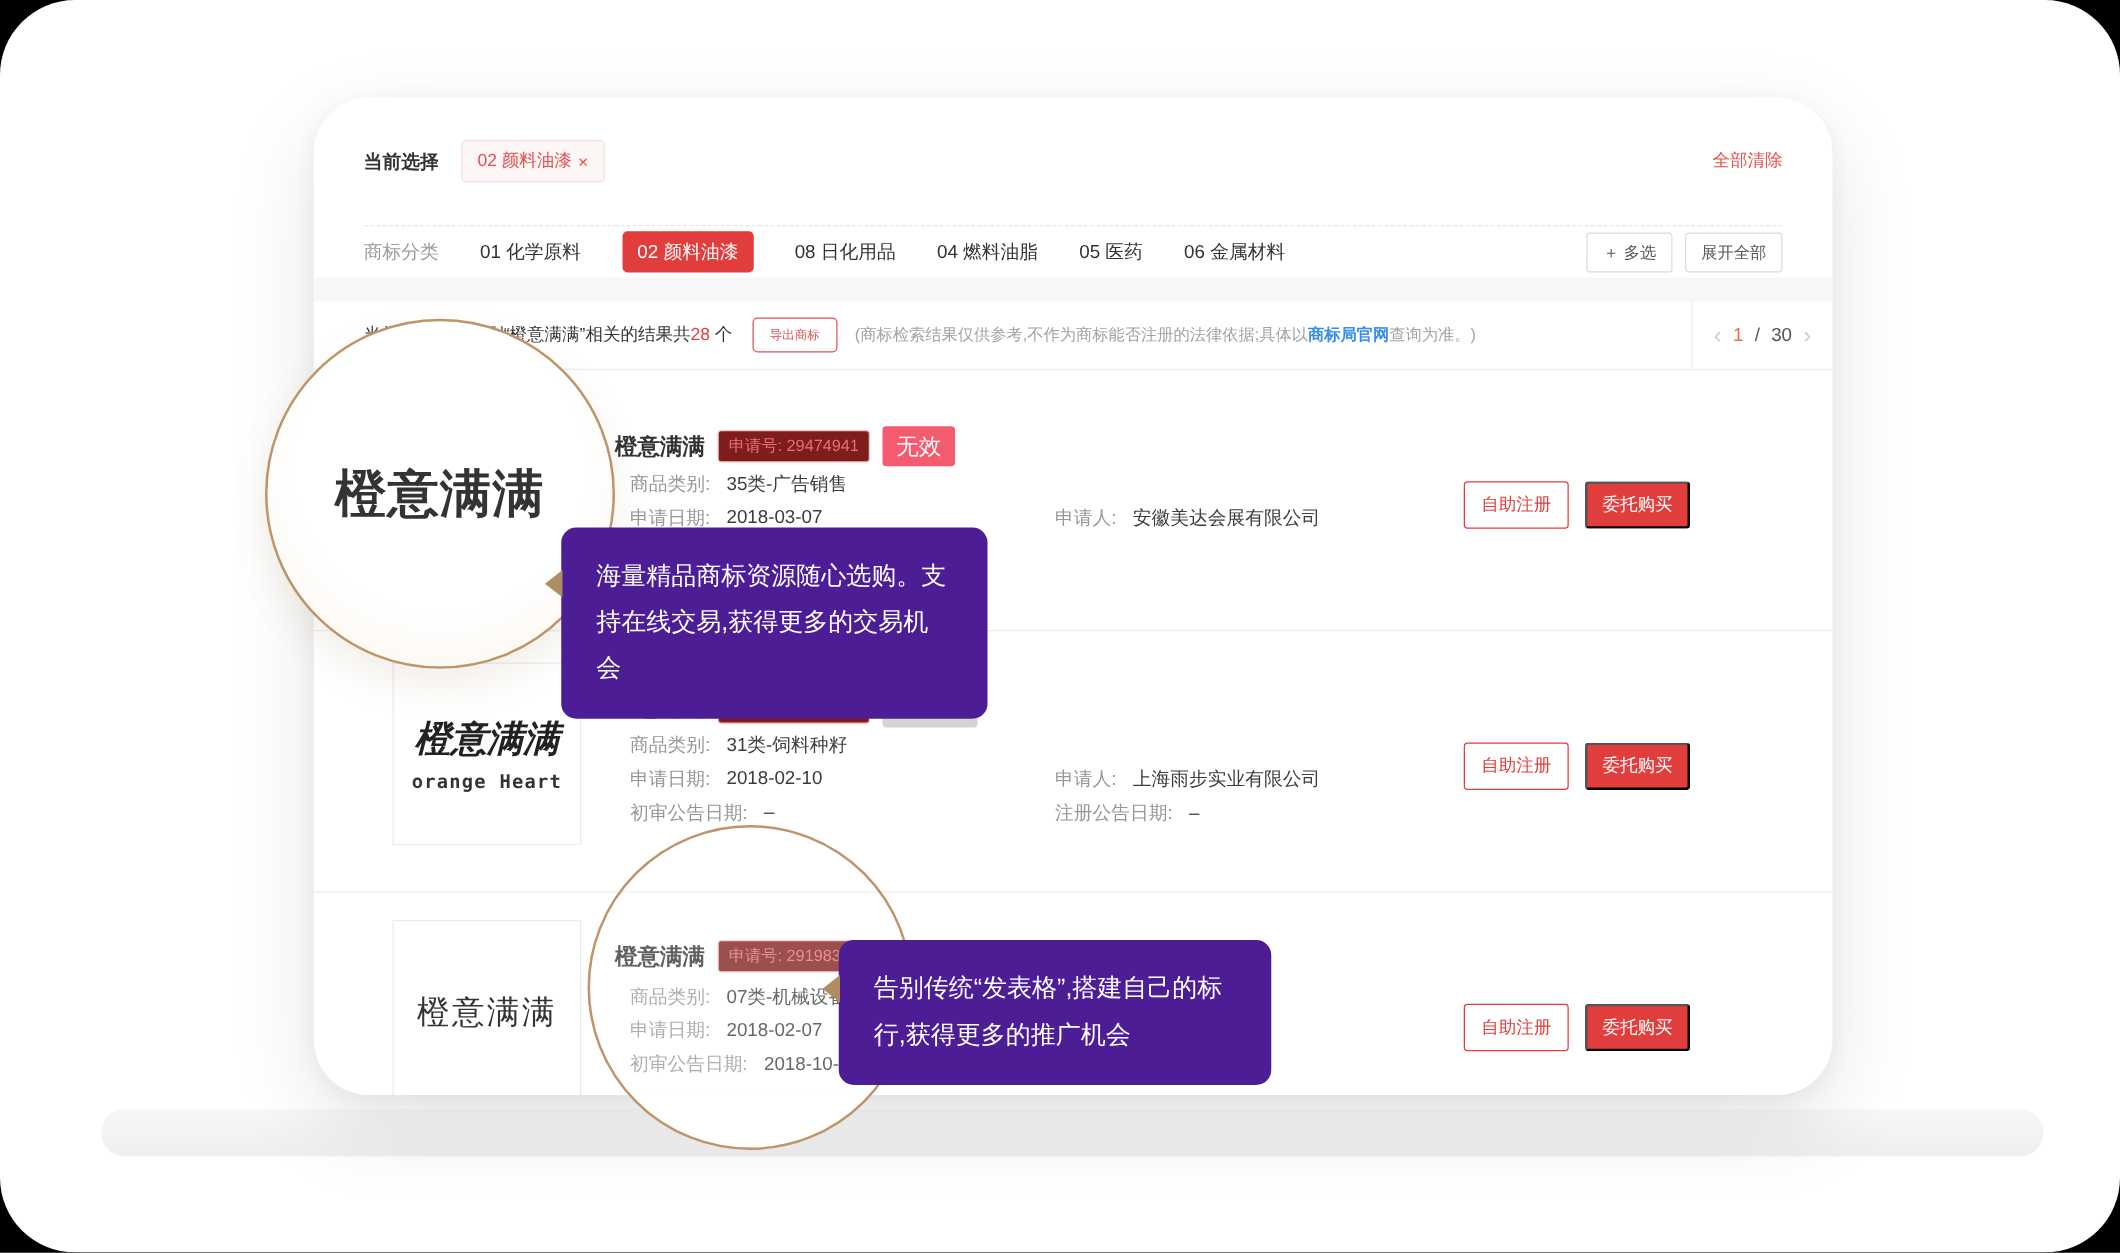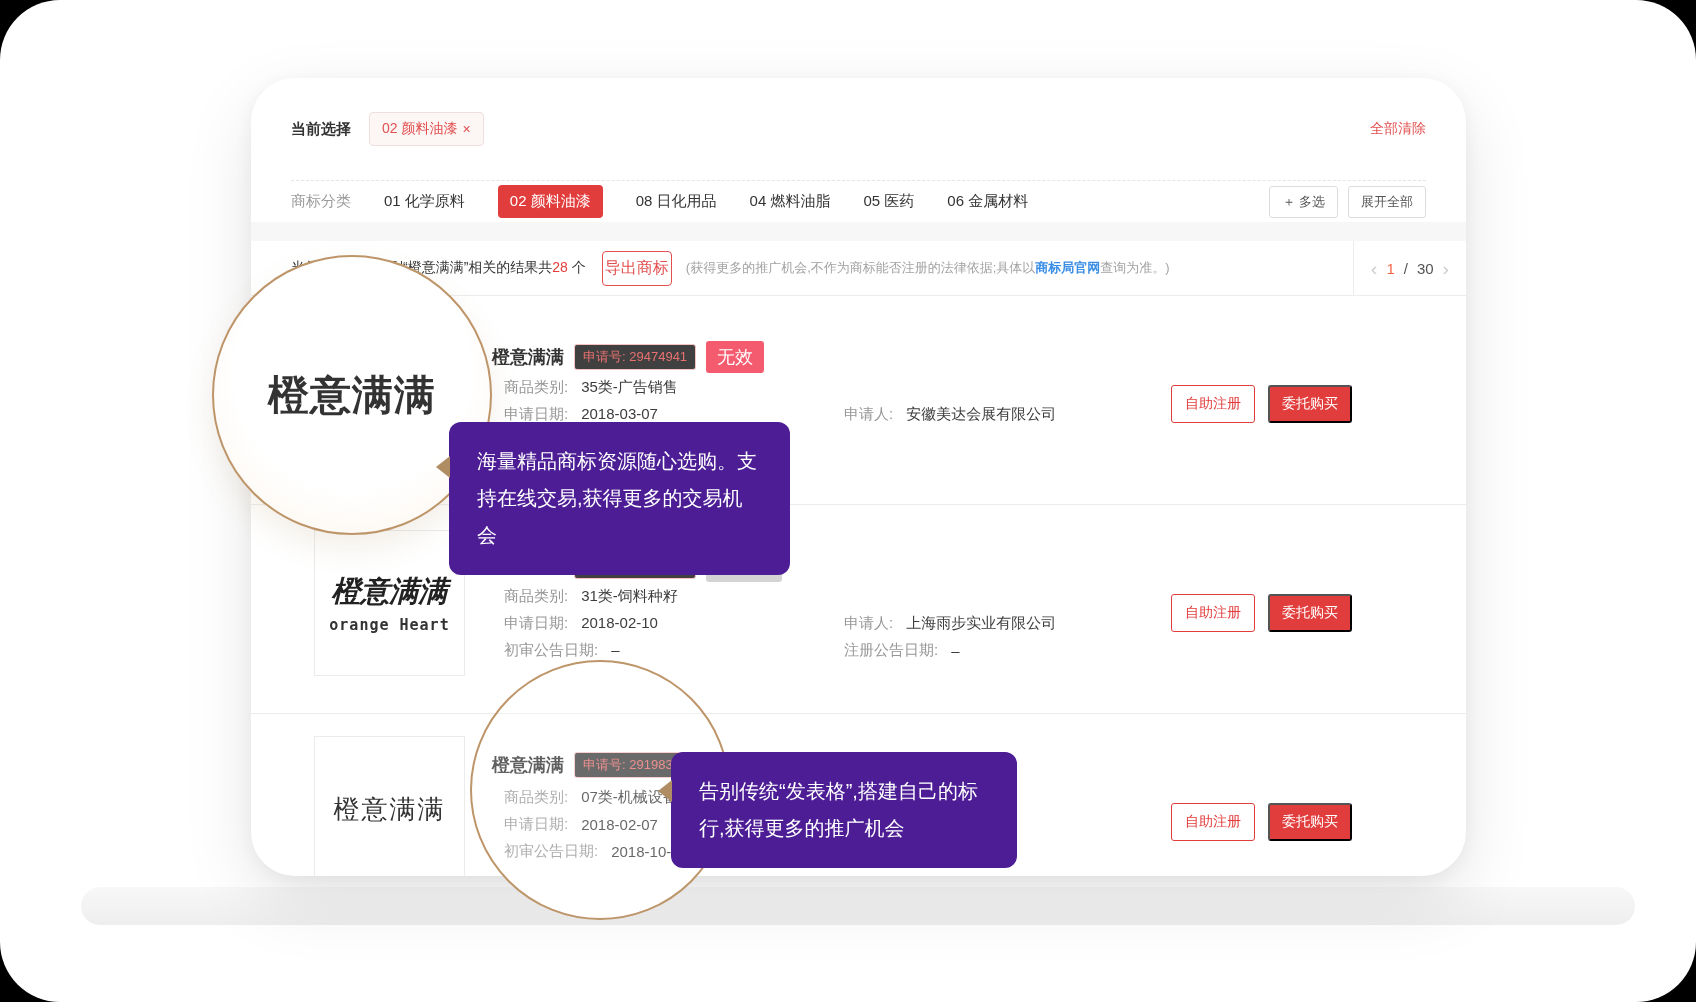--- a/index.html
+++ b/index.html
@@ -33,22 +33,22 @@
   .ghost-btn{font-size:13px;color:#555;border:1px solid #dcdcdc;border-radius:3px;
     padding:6px 12px;background:#fff;cursor:pointer;white-space:nowrap;}
 
   .gap-band{height:19px;background:#f7f7f8;}
 
   
   .results-head{height:55px;display:flex;align-items:center;padding-left:40px;
     border-bottom:1px solid #ededed;white-space:nowrap;overflow:hidden;}
   .summary{font-size:14px;color:#333;}
   .summary .red{color:#e23d3d;}
-  .export-btn{margin:0 14px 0 16px;padding:6px 2px;border:1px solid #e25050;color:#e25050;
-    border-radius:4px;font-size:16px;background:#fff;cursor:pointer;flex:0 0 auto;}
+  .export-btn{margin:0 14px 0 16px;padding:6px 13px;border:1px solid #e25050;color:#e25050;
+    border-radius:4px;font-size:10px;background:#fff;cursor:pointer;flex:0 0 auto;}
   .note{font-size:13px;color:#a3a3a3;}
   .note .link{color:#3a8ee6;font-weight:700;cursor:pointer;}
   .pager{margin-left:auto;width:113px;align-self:stretch;border-left:1px solid #ededed;
     display:flex;align-items:center;justify-content:center;gap:9px;font-size:15px;flex:0 0 auto;}
   .pager .chev{color:#cccccc;font-size:19px;line-height:1;cursor:pointer;}
   .pager .cur{color:#f4684a;}
   .pager .rest{color:#555;}
 
   
   .result-row{position:relative;height:209px;border-bottom:1px solid #ededed;}
@@ -56,21 +56,21 @@
   .thumb{position:absolute;left:63px;top:25px;width:151px;height:146px;background:#fff;
     border:1px solid #ebebeb;display:flex;flex-direction:column;align-items:center;justify-content:center;}
   .thumb .t-cursive{font-family:"DejaVu Serif","Liberation Serif",serif;font-style:italic;
     font-weight:700;font-size:29px;color:#222;}
   .thumb .t-sub{font-family:"DejaVu Sans Mono","Liberation Mono",monospace;font-weight:700;
     font-size:15px;color:#333;margin-top:4px;letter-spacing:1px;}
   .thumb .t-plain{font-size:26px;color:#333;letter-spacing:2px;}
   .row-main{position:absolute;left:241px;top:0;right:260px;}
   .title-line{position:absolute;top:45px;left:0;display:flex;align-items:center;gap:10px;white-space:nowrap;}
   .row-title{font-size:18px;font-weight:700;color:#333;}
-  .appno-tag{font-size:13px;color:#e87070;background:#404040;border:1px solid #f6c3c3;
+  .appno-tag{font-size:13px;color:#e87070;background:#7f1d1d;border:1px solid #f6c3c3;
     border-radius:3px;padding:3px 8px;}
   .status-tag{font-size:18px;color:#fff;border-radius:3px;padding:4px 11px;}
   .st-invalid{background:#f55b6e;}
   .st-registered{background:#d4d4d4;}
   .f-line{position:absolute;left:0;height:22px;display:flex;align-items:center;white-space:nowrap;font-size:15px;}
   .f-line.l1{top:80px;}  .f-line.l2{top:107px;}  .f-line.l3{top:134px;}
   .f-col{display:inline-flex;width:340px;}
   .f-label{color:#979797;margin-right:13px;padding-left:12px;}
   .f-value{color:#3d3d3d;}
   .row-actions{position:absolute;right:114px;top:89px;display:flex;gap:13px;}
@@ -130,21 +130,21 @@
     </div>
 
     <div class="gap-band"></div>
 
     <div class="results-head">
       <span class="summary">
         <span>当前分类下检索到“橙意满满”相关的结果共</span><span class="red">28</span><span> 个</span>
       </span>
       <button class="export-btn">导出商标</button>
       <span class="note">
-        <span>(获得更多的推广机会,不作为商标能否注册的法律依据;具体以</span><span class="link">商标局官网</span><span>查询为准。)</span>
+        <span>(商标检索结果仅供参考,不作为商标能否注册的法律依据;具体以</span><span class="link">商标局官网</span><span>查询为准。)</span>
       </span>
       <span class="pager">
         <span class="chev">‹</span>
         <span class="cur">1</span>
         <span class="rest">/</span>
         <span class="rest">30</span>
         <span class="chev">›</span>
       </span>
     </div>
 

